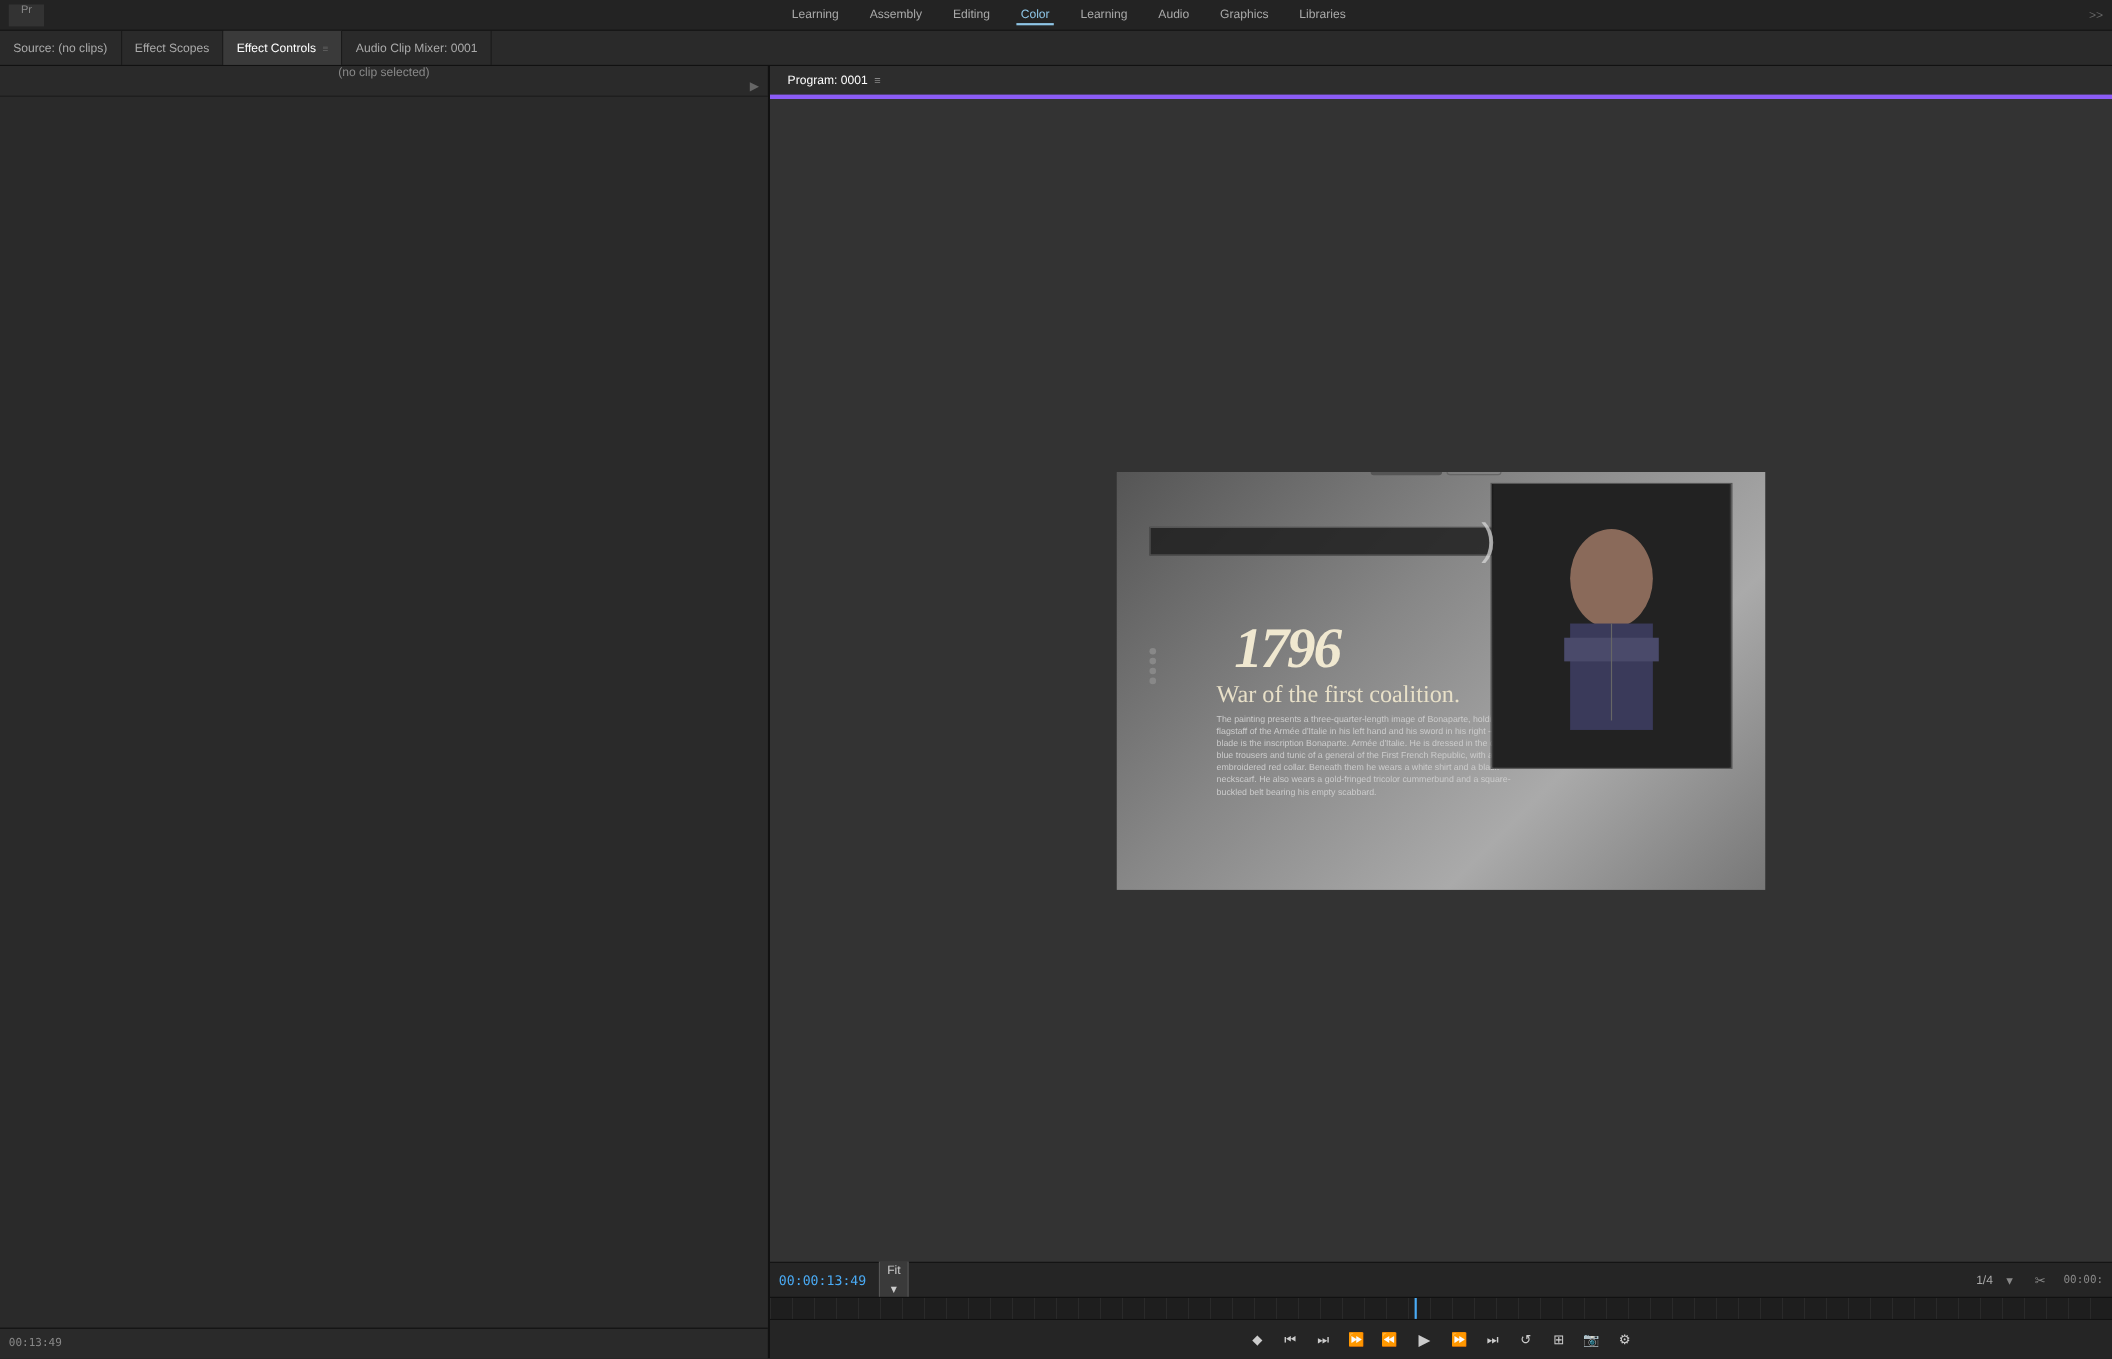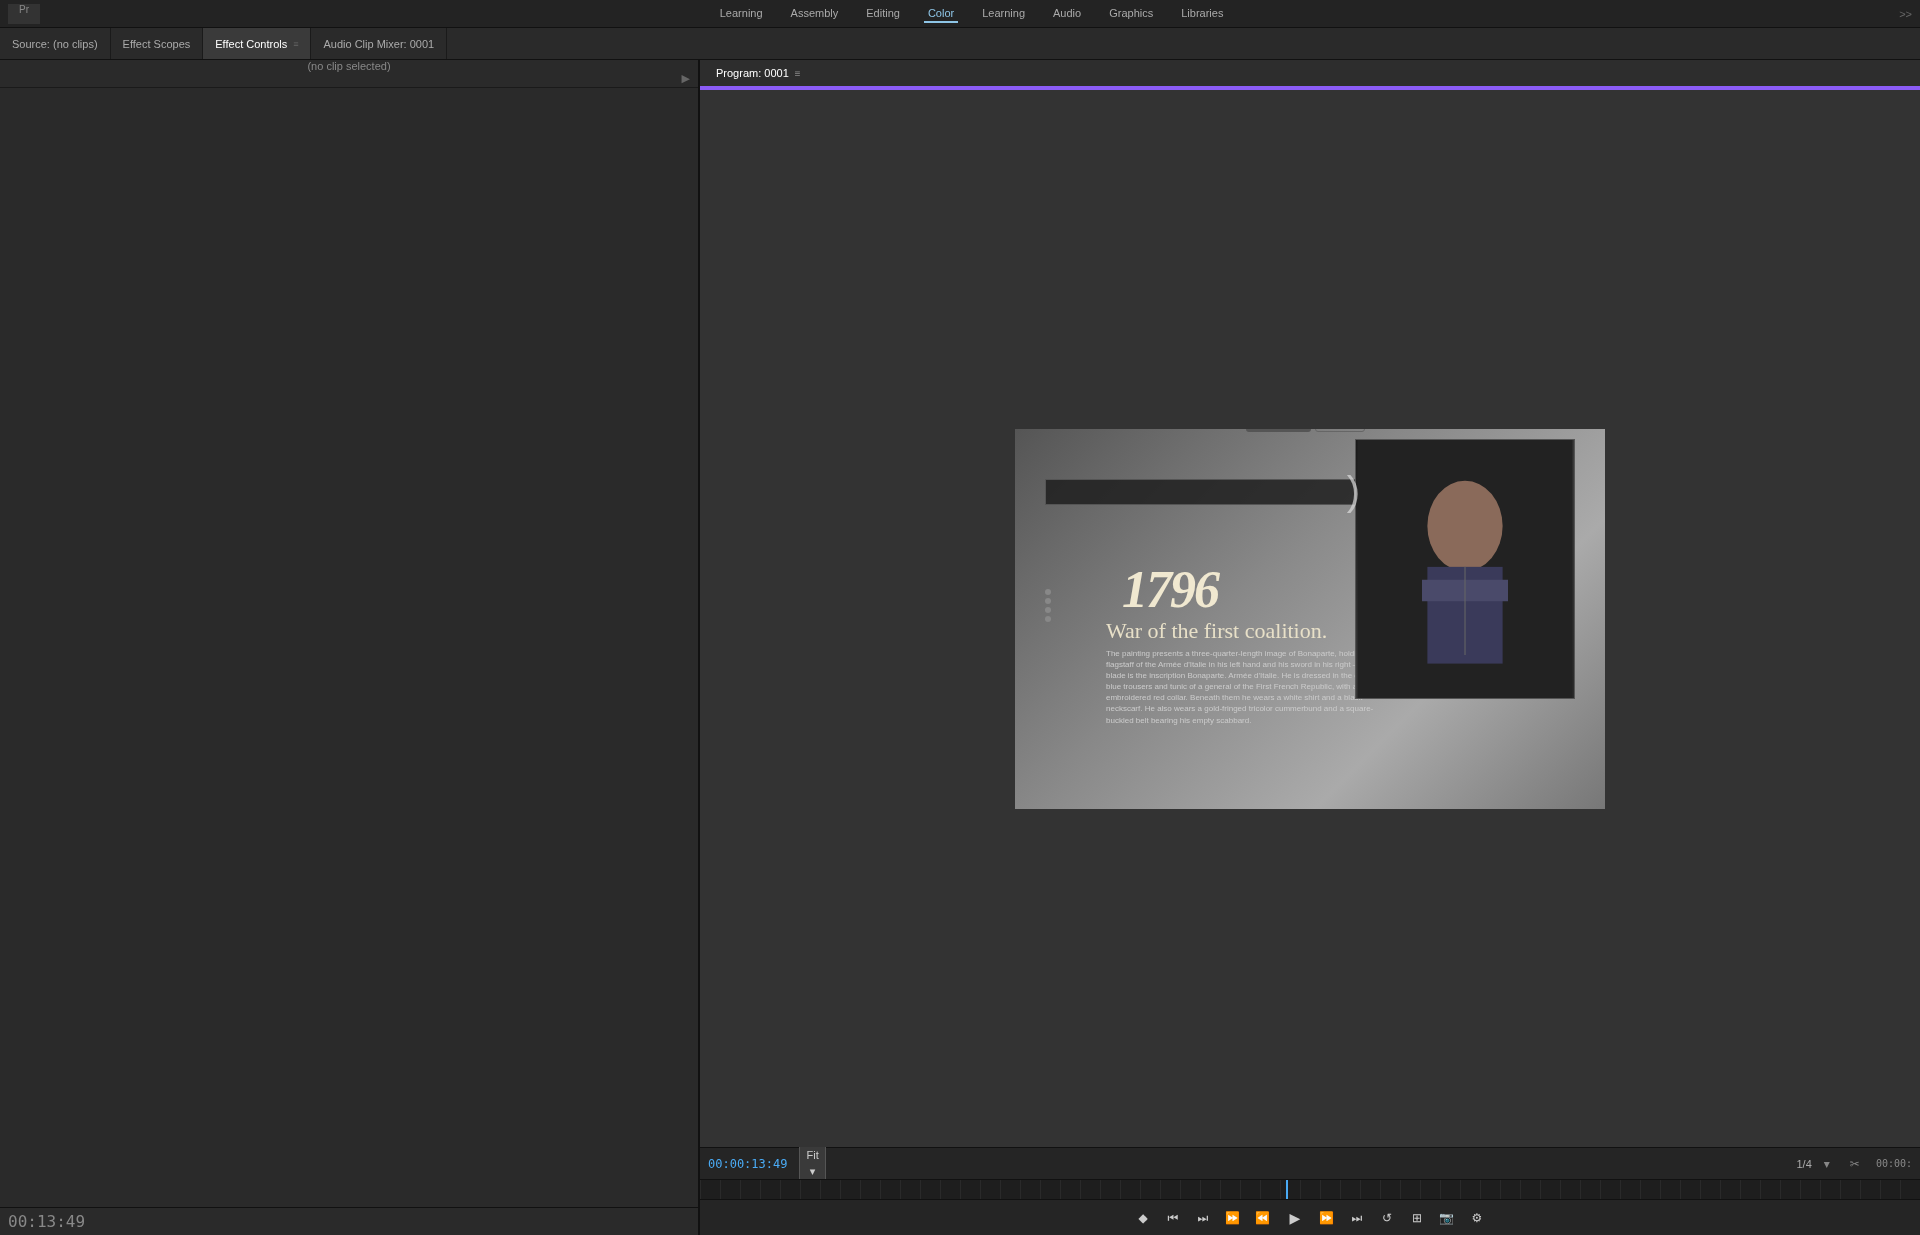--- a/index.html
+++ b/index.html
@@ -402,21 +402,21 @@
   <div class="left-panel">
     <div class="left-panel-content">
       <div class="no-clip-bar">
         <span>(no clip selected)</span>
         <span class="arrow-right">▶</span>
       </div>
       <div class="effect-controls-empty"></div>
     </div>
 
     <div style="height:28px;background:#2a2a2a;border-top:1px solid #111;display:flex;align-items:center;padding:0 8px;">
-      <span style="font-family:monospace;font-size:16px;color:#888;">00:13:49</span>
+      <span style="font-family:monospace;font-size:10px;color:#888;">00:13:49</span>
     </div>
   </div>
 
   <div class="right-panel">
     <div class="program-tabs">
       <div class="program-tab">
         <span>Program: 0001</span>
         <span class="menu-icon">≡</span>
       </div>
     </div>

